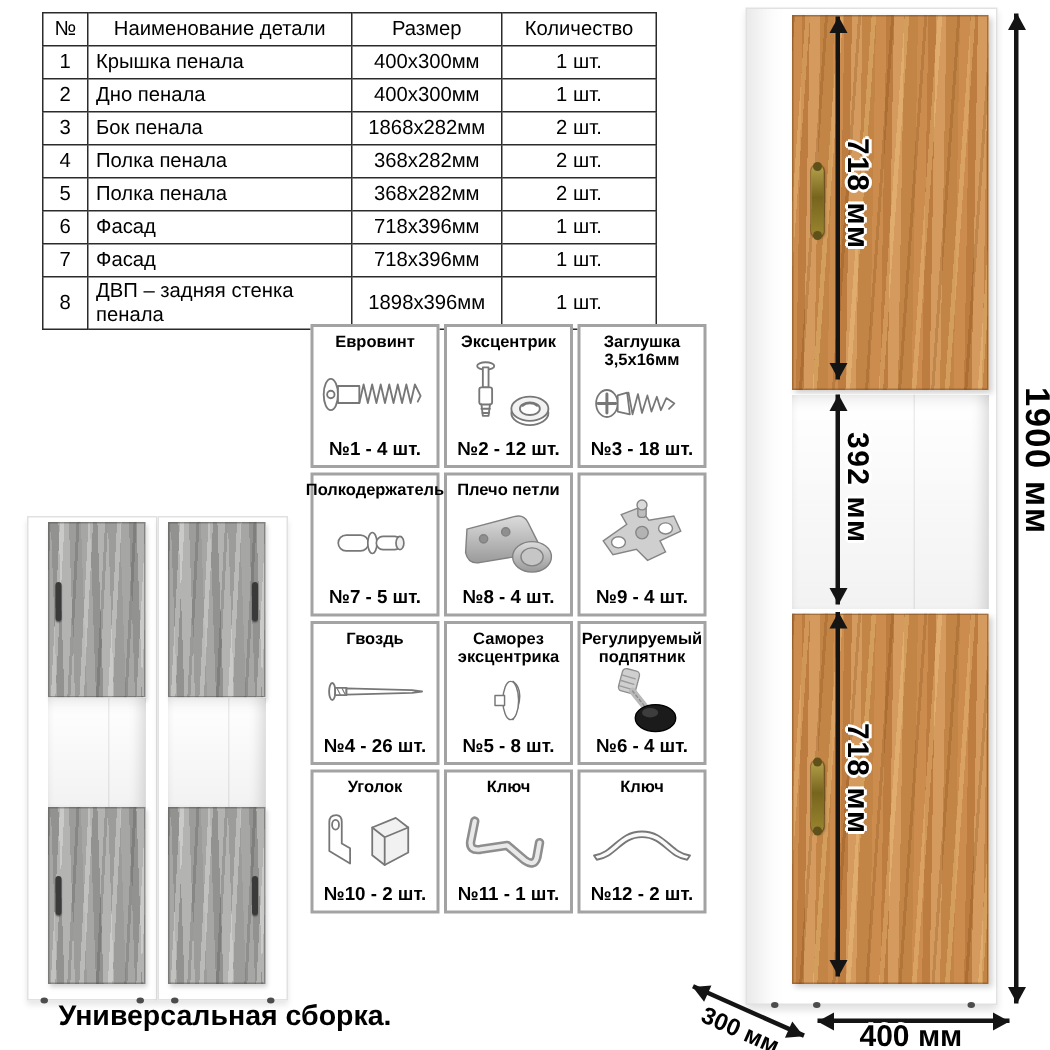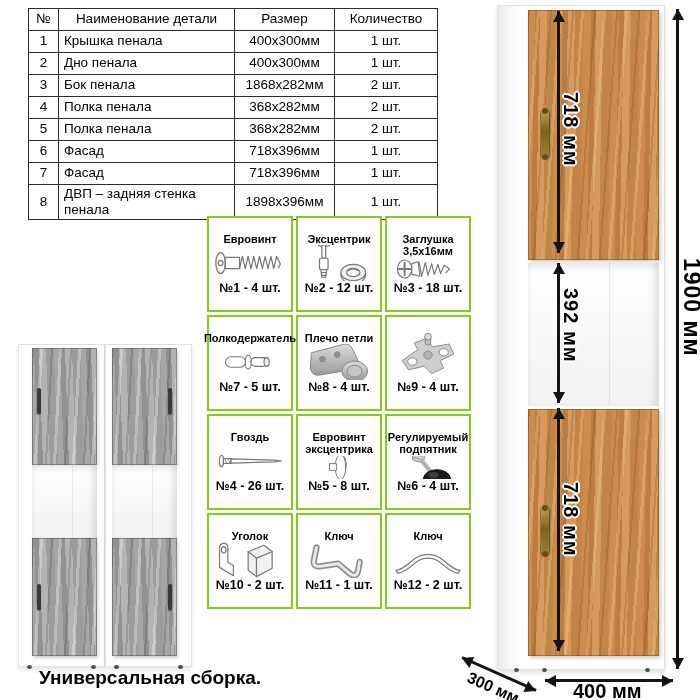--- a/index.html
+++ b/index.html
@@ -11,23 +11,23 @@
                font-size:13.5px;line-height:1.2;}
   #parts-table th,#parts-table td{border:1px solid #2b2b2b;padding:1px 5px;height:19px;
                font-weight:400;text-align:center;vertical-align:middle;}
   #parts-table td:nth-child(2){text-align:left;}
   #parts-table col.c-num{width:30px;} #parts-table col.c-name{width:176px;}
   #parts-table col.c-size{width:100px;} #parts-table col.c-qty{width:103px;}
 
   
   #hw-grid{position:absolute;left:207px;top:216px;display:grid;
            grid-template-columns:repeat(3,86px);grid-auto-rows:96px;gap:3px;}
-  .hw-cell{box-sizing:border-box;border:2px solid #84cc16;background:#fff;
+  .hw-cell{box-sizing:border-box;border:2px solid #a3a3a3;background:#fff;
            display:flex;flex-direction:column;align-items:center;justify-content:space-between;
-           padding:15px 1px;}
+           padding:4px 1px;}
   .hw-title{font-weight:700;font-size:11px;line-height:1.12;text-align:center;}
   .hw-icon{flex:1;display:flex;align-items:center;justify-content:center;width:100%;overflow:hidden;}
   .hw-count{font-weight:700;font-size:12.5px;white-space:nowrap;}
 
   
   .cabinet{position:absolute;background:#fff;border:1px solid #e1e1e1;
            box-shadow:0 3px 4px rgba(0,0,0,.10);}
   .graywood{background:
       repeating-linear-gradient(93deg, rgba(50,50,48,.20) 0 2px, rgba(0,0,0,0) 2px 8px,
                                 rgba(255,255,255,.30) 8px 11px, rgba(0,0,0,0) 11px 19px),
@@ -253,21 +253,21 @@
    <ellipse cx="10" cy="10" rx="2.2" ry="6"></ellipse>
    <path d="M12,7.5 h8 v5 h-8 Z"></path>
               <path fill="none" stroke-width=".8" d="M13.5,8 l2,4 m1.5,-4 l2,4 m1.5,-4 l2,4"></path>
    <path d="M20,7.8 L66,9 L73,10 L66,11 L20,12.2 Z"></path>
             </g>
           </svg>
         </div>
         <div class="hw-count">№4 - 26 шт.</div>
       </div>
       <div class="hw-cell">
-        <div class="hw-title">Евровинт эксцентрика</div>
+        <div class="hw-title">Саморез эксцентрика</div>
         <div class="hw-icon">
           <svg width="60" height="46" viewBox="0 0 80 46">
             <g fill="#fff" stroke="#777" stroke-width="1.3" stroke-linejoin="round" stroke-linecap="round">
    <path d="M44,6 q12,9 0,34 q-4,-2 -5,-17 q1,-15 5,-17 Z" fill="#f4f4f4"></path>
    <ellipse cx="42" cy="23" rx="7" ry="17"></ellipse>
    <path d="M28,18.5 h8.5 v9 H28 Z"></path>
             </g>
           </svg>
         </div>
         <div class="hw-count">№5 - 8 шт.</div>

